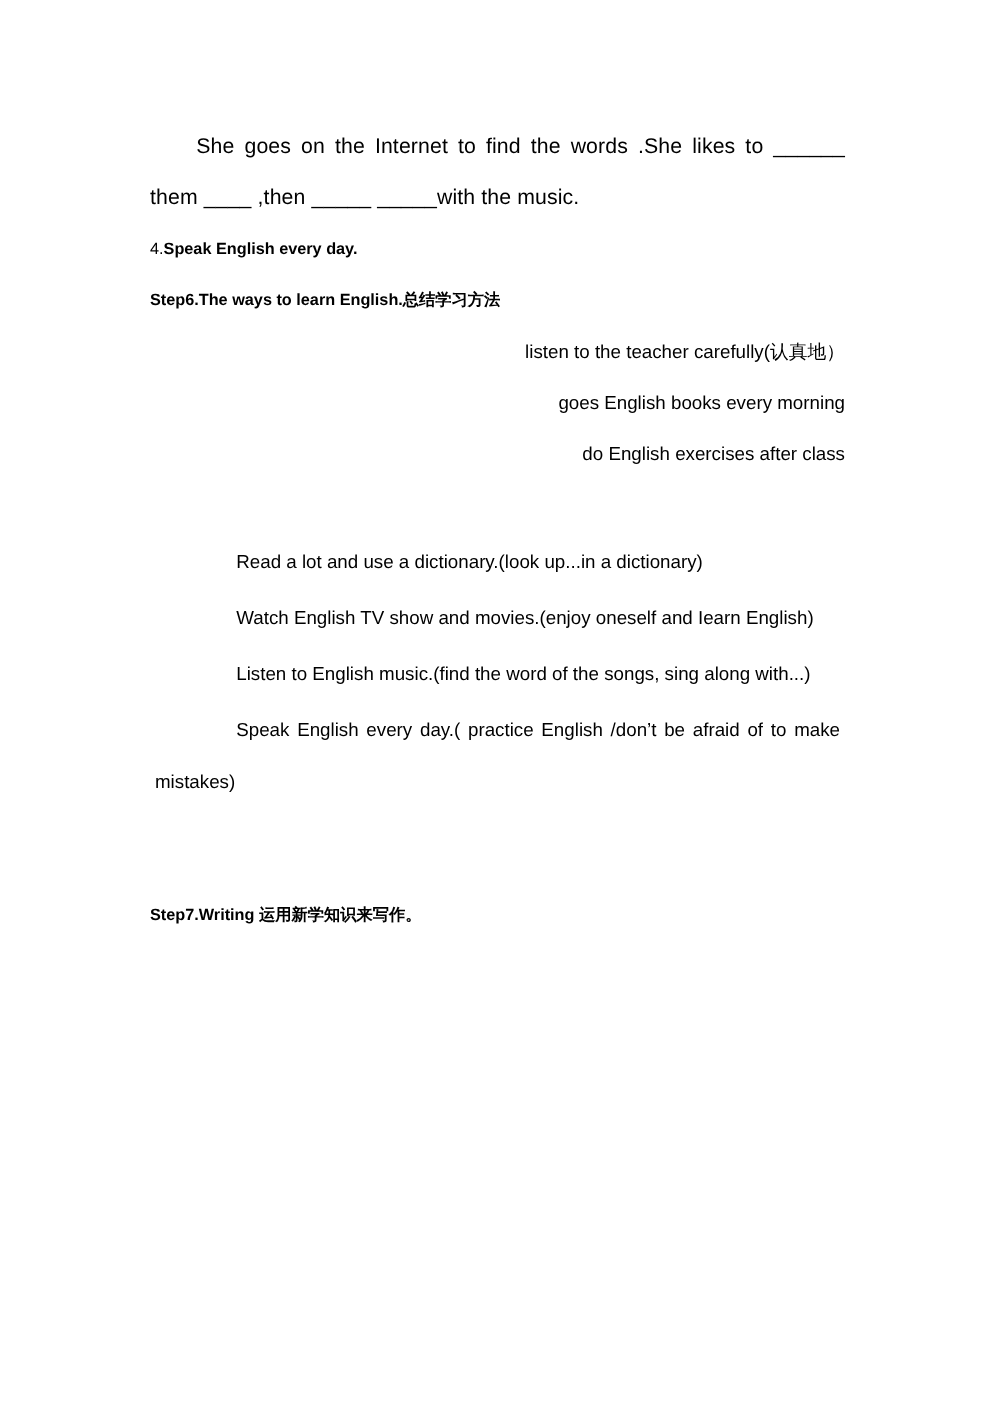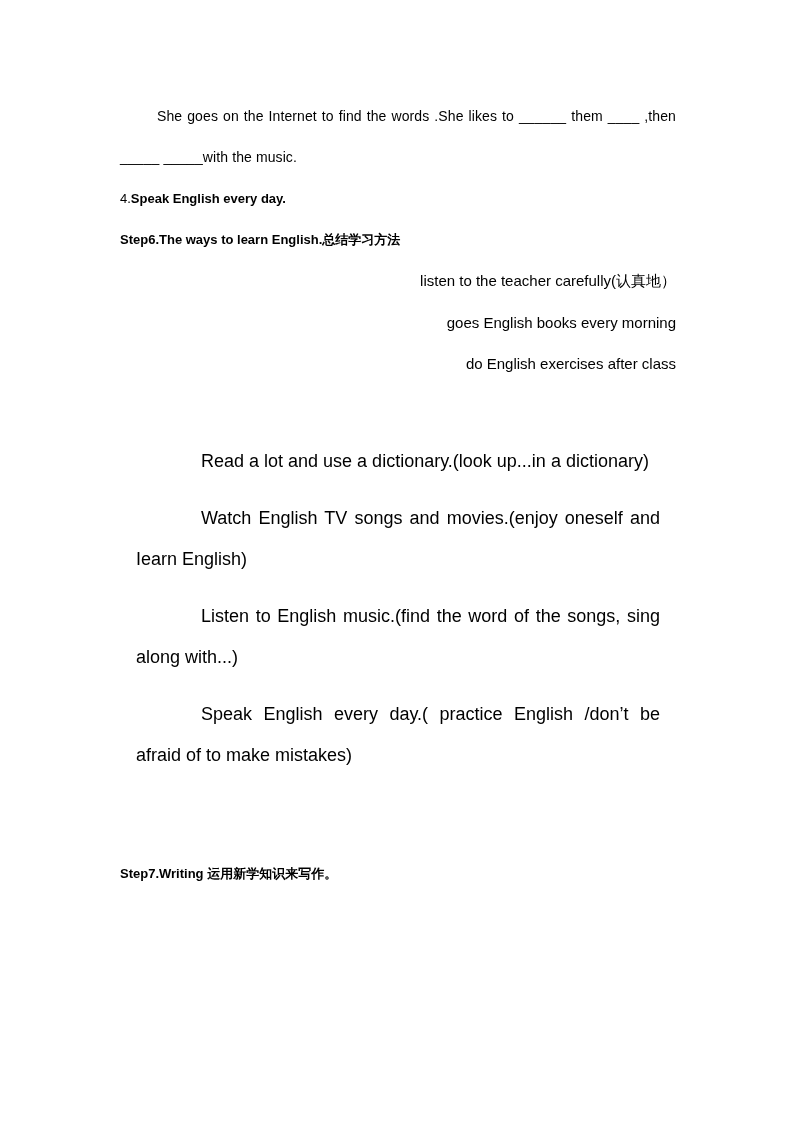--- a/index.html
+++ b/index.html
@@ -24,21 +24,21 @@
   .content {
     position: absolute;
     left: 120px;
     top: 96px;
     width: 556px;
   }
 
   
   .para {
     margin: 0;
-    font-size: 14px;
+    font-size: 17px;
     line-height: 41px;
     text-align: justify;
     text-justify: inter-word;
     white-space: normal;
     letter-spacing: 0.1px;
   }
   
   .para.first-indent {
     text-indent: 37px;
   }
@@ -78,22 +78,22 @@
     text-align: right;
     white-space: nowrap;
   }
   .way-line.ind-a { padding-left: 80px; }
   .way-line.ind-b { padding-left: 83px; }
   .way-line.ind-c { padding-left: 65px; }
   .way-line.ind-d { padding-left: 63px; }
 
   
   .way-wrap {
-    margin: 16px;
-    font-size: 18px;
+    margin: 4px;
+    font-size: 15px;
     line-height: 41px;
     text-align: justify;
     text-align-last: left;
     text-indent: 65px;
   }
 
   .spacer-line {
     height: 41px;
   }
   .spacer-half {
@@ -126,21 +126,21 @@
 
     <p class="way-line ind-b">goes English books every morning</p>
 
     <p class="way-line ind-c">do English exercises after class</p>
 
 
     <div class="blank-gap"></div>
 
     <p class="way-wrap">Read a lot and use a dictionary.(look up...in a dictionary)</p>
 
-    <p class="way-wrap">Watch  English  TV  songs  and  movies.(enjoy  oneself  and  Iearn English)</p>
+    <p class="way-wrap">Watch  English  TV  show  and  movies.(enjoy  oneself  and  Iearn English)</p>
 
     <p class="way-wrap">Listen  to  English  music.(find the  word  of  the songs, sing along with...)</p>
 
     <p class="way-wrap">Speak English every day.( practice English /don’t be afraid of to make mistakes)</p>
 
     <div class="spacer-line"></div>
     <div class="spacer-half"></div>
 
     <p class="heading">
       <span>Step7.Writing </span><span class="cn">运用新学知识来写作。</span>

